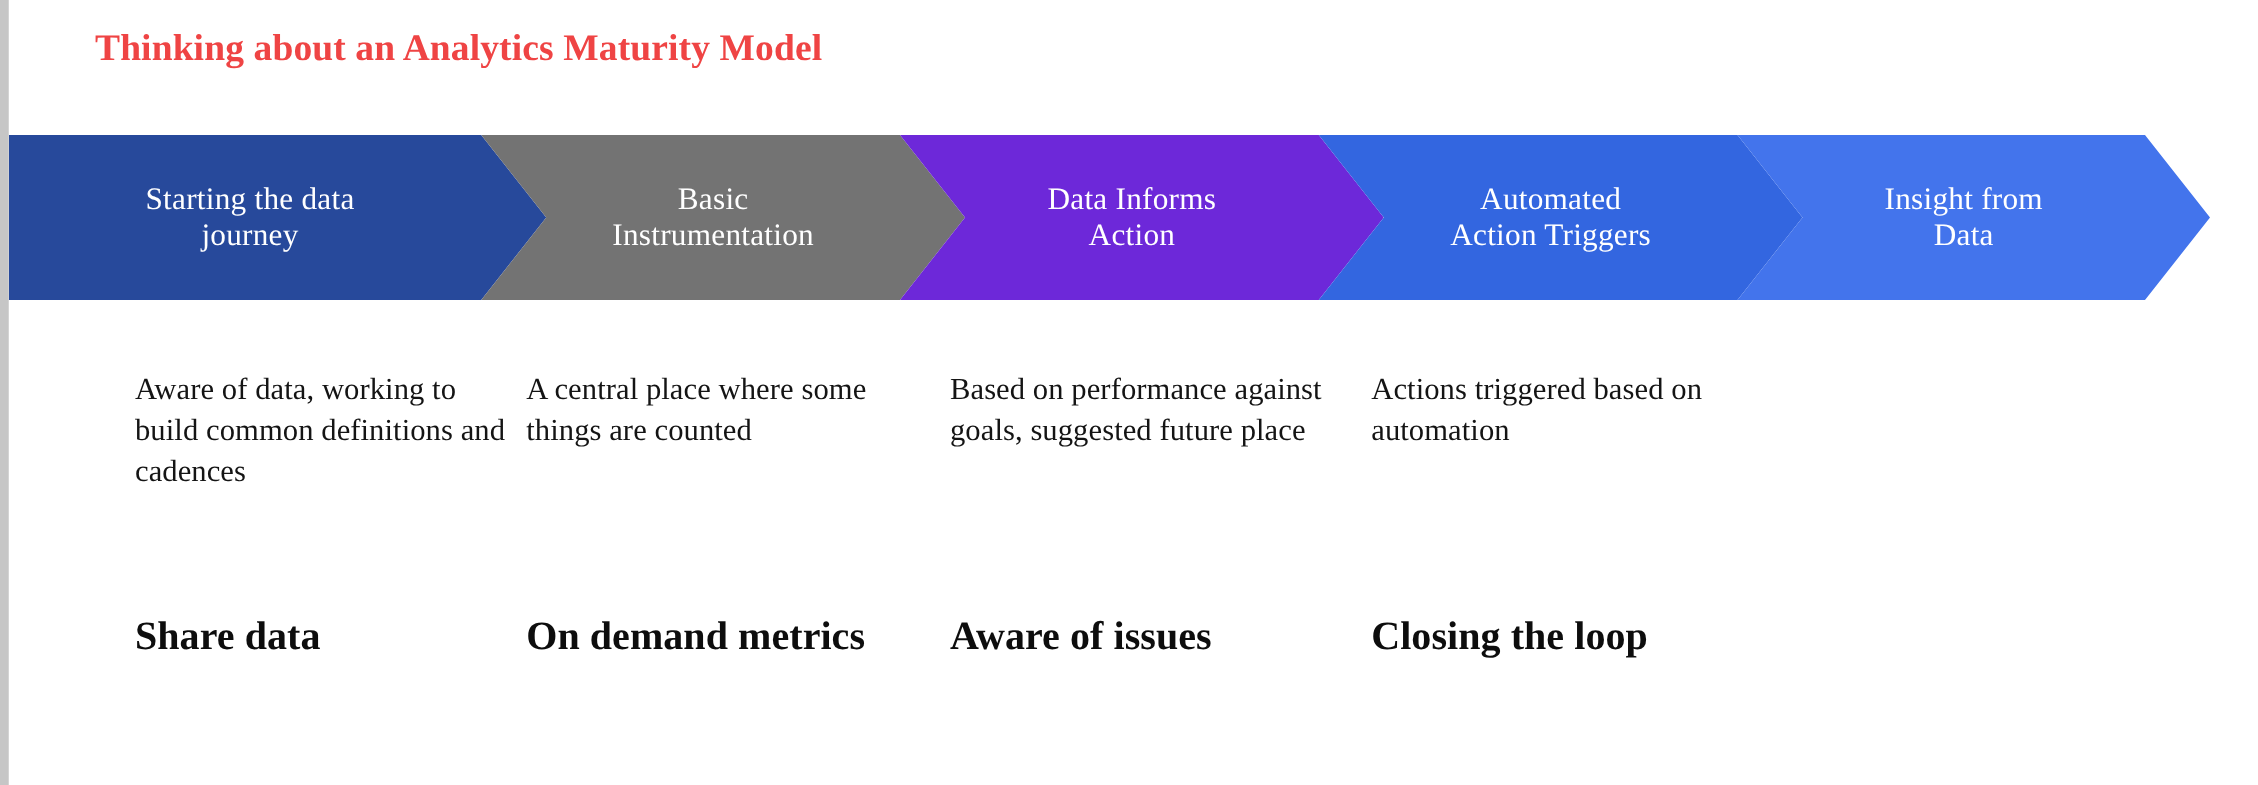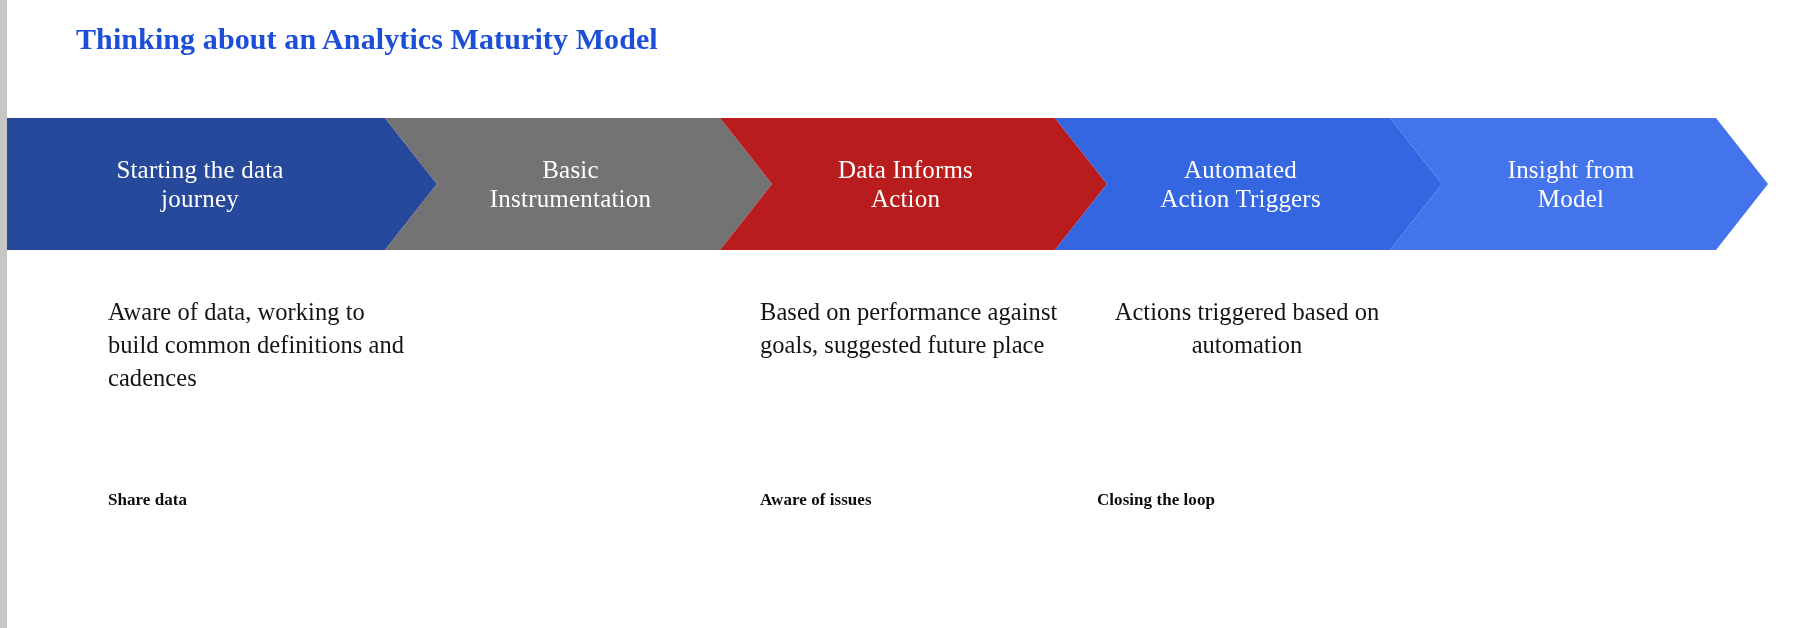--- a/index.html
+++ b/index.html
@@ -37,21 +37,21 @@
     font-weight: bold;
     color: #1a1a1a;
     letter-spacing: 0.1px;
     white-space: nowrap;
   }
 
   
   #chevron-band {
     position: absolute;
     left: 7px;
-    top: 118px;
+    top: 108px;
     width: 1799px;
     height: 117px;
   }
   .chevron {
     position: absolute;
     top: 0;
     height: 132px;
     display: flex;
     align-items: center;
     justify-content: center;
@@ -111,77 +111,81 @@
   .col-desc {
     font-size: 24.5px;
     line-height: 1.345;
     color: #141414;
     letter-spacing: 0.05px;
   }
   .col-tag {
     position: absolute;
     top: 194px;
     left: 0;
-    font-size: 17px;
+    font-size: 32px;
     font-weight: bold;
     color: #0d0d0d;
     white-space: nowrap;
     letter-spacing: 0.05px;
   }
   #col-0 { left: 75px;   width: 300px; margin-left: 33px; }
   #col-1 { left: 421px;  width: 300px; }
   #col-2 { left: 760px;  width: 300px; }
-  #col-3 { left: 1097px; width: 300px; text-align: center; }
+  #col-3 { left: 1097px; width: 300px; }
   #col-4 { left: 1437px; width: 300px; }
 </style>
 </head>
 <body>
 
 <div id="slide">
 
   <div id="left-gutter" style="background: rgb(198, 198, 198);"></div>
 
-  <div id="title" style="color: #1d4ed8;">Thinking about an Analytics Maturity Model</div>
+  <div id="title" style="color: #ef4444;">Thinking about an Analytics Maturity Model</div>
 
   <div id="chevron-band">
 
     <div class="chevron" id="chev-0" style="background: rgb(39, 73, 155);">
       <div class="chevron-label">Starting the data
 journey</div>
     </div>
 
     <div class="chevron" id="chev-1" style="background: #737373;">
       <div class="chevron-label">Basic
 Instrumentation</div>
     </div>
 
-    <div class="chevron" id="chev-2" style="background: #b91c1c;">
+    <div class="chevron" id="chev-2" style="background: #6d28d9;">
       <div class="chevron-label">Data Informs
 Action</div>
     </div>
 
     <div class="chevron" id="chev-3" style="background: rgb(51, 102, 224);">
       <div class="chevron-label">Automated
 Action Triggers</div>
     </div>
 
     <div class="chevron" id="chev-4" style="background: rgb(67, 116, 236);">
       <div class="chevron-label">Insight from
-Model</div>
+Data</div>
     </div>
 
   </div>
 
   <div id="columns">
 
     <div class="column" id="col-0">
       <div class="col-desc">Aware of data, working to build common definitions and cadences</div>
       <div class="col-tag">Share data</div>
     </div>
 
+    <div class="column" id="col-1">
+      <div class="col-desc">A central place where some things are counted</div>
+      <div class="col-tag">On demand metrics</div>
+    </div>
 
     <div class="column" id="col-2">
       <div class="col-desc">Based on performance against goals, suggested future place</div>
       <div class="col-tag">Aware of issues</div>
     </div>
 
     <div class="column" id="col-3">
       <div class="col-desc">Actions triggered based on automation</div>
       <div class="col-tag">Closing the loop</div>
     </div>

